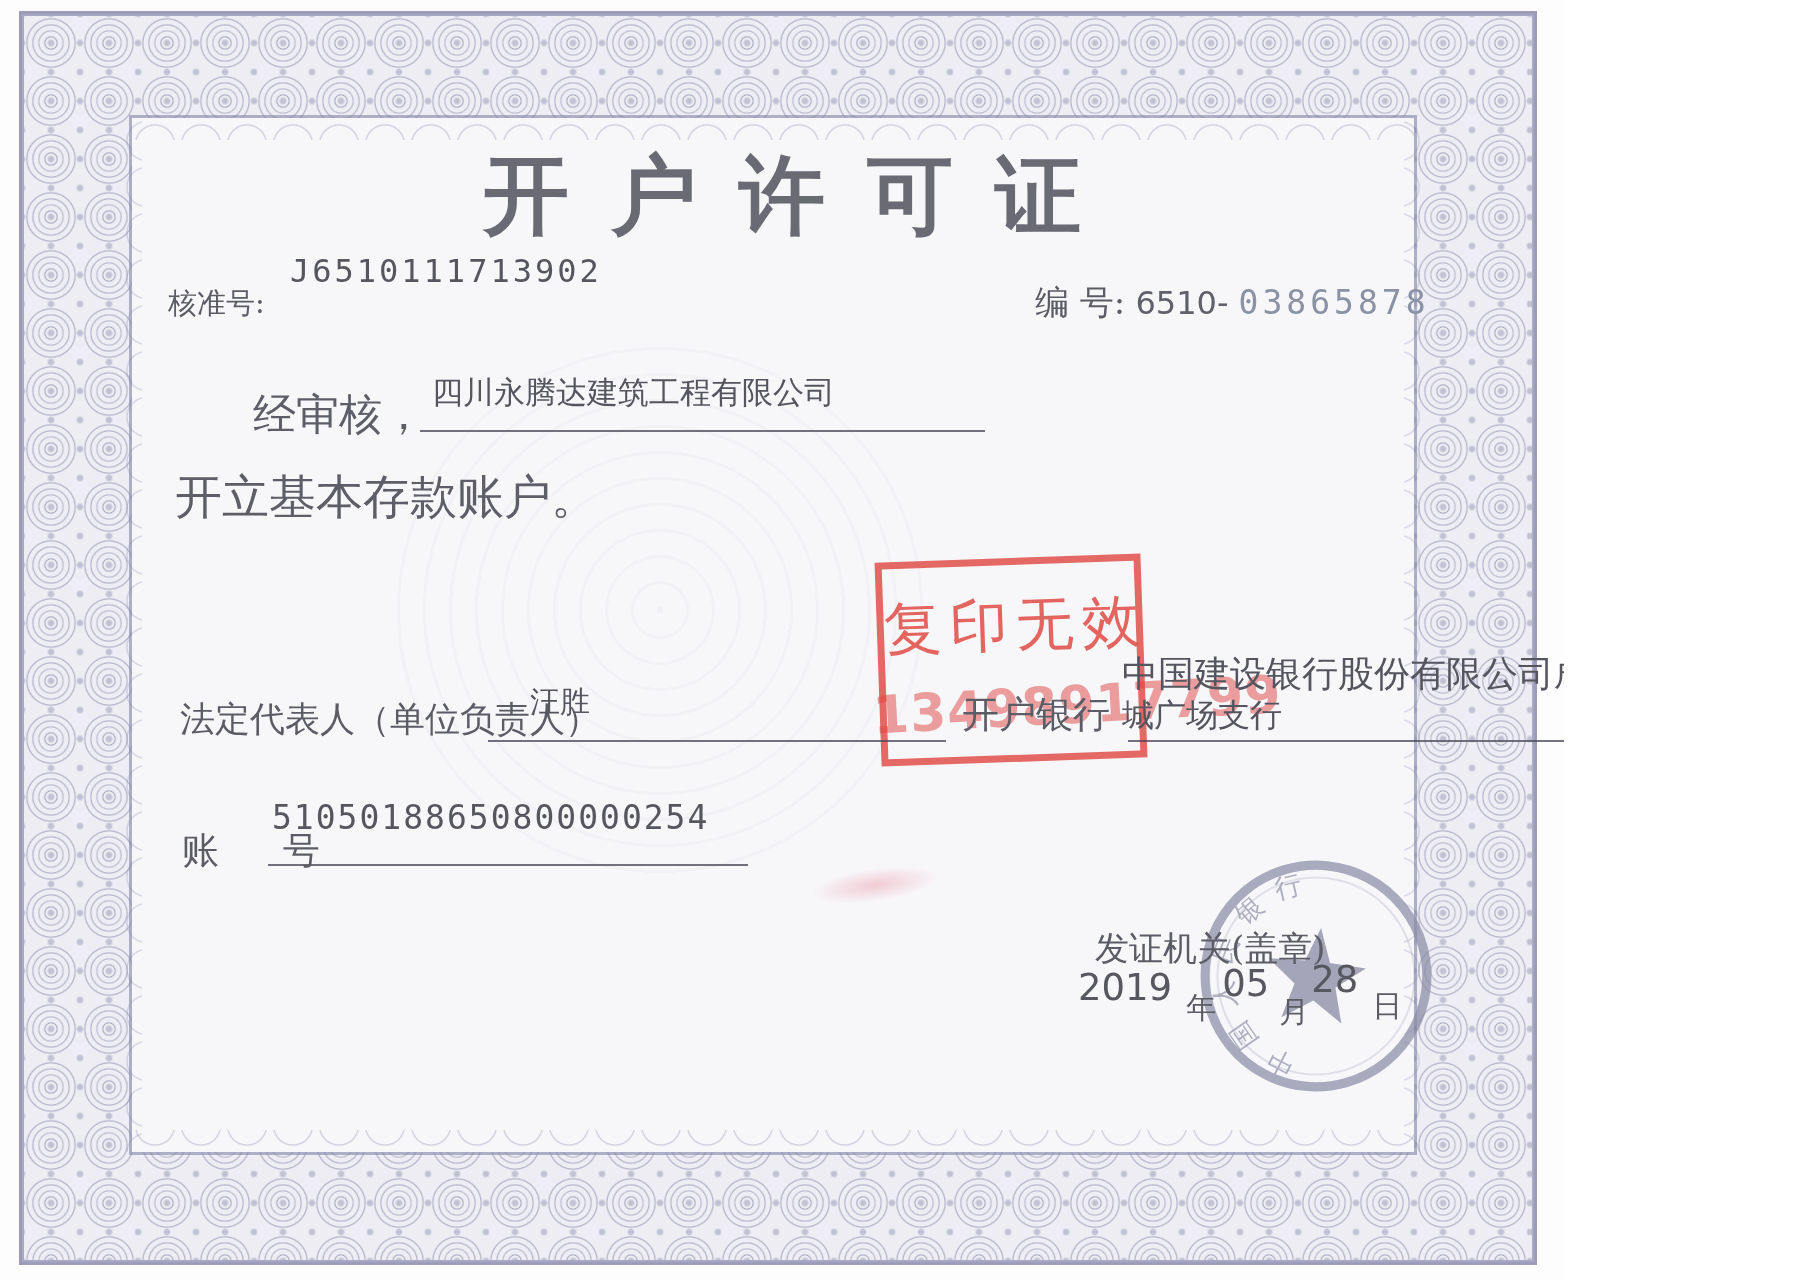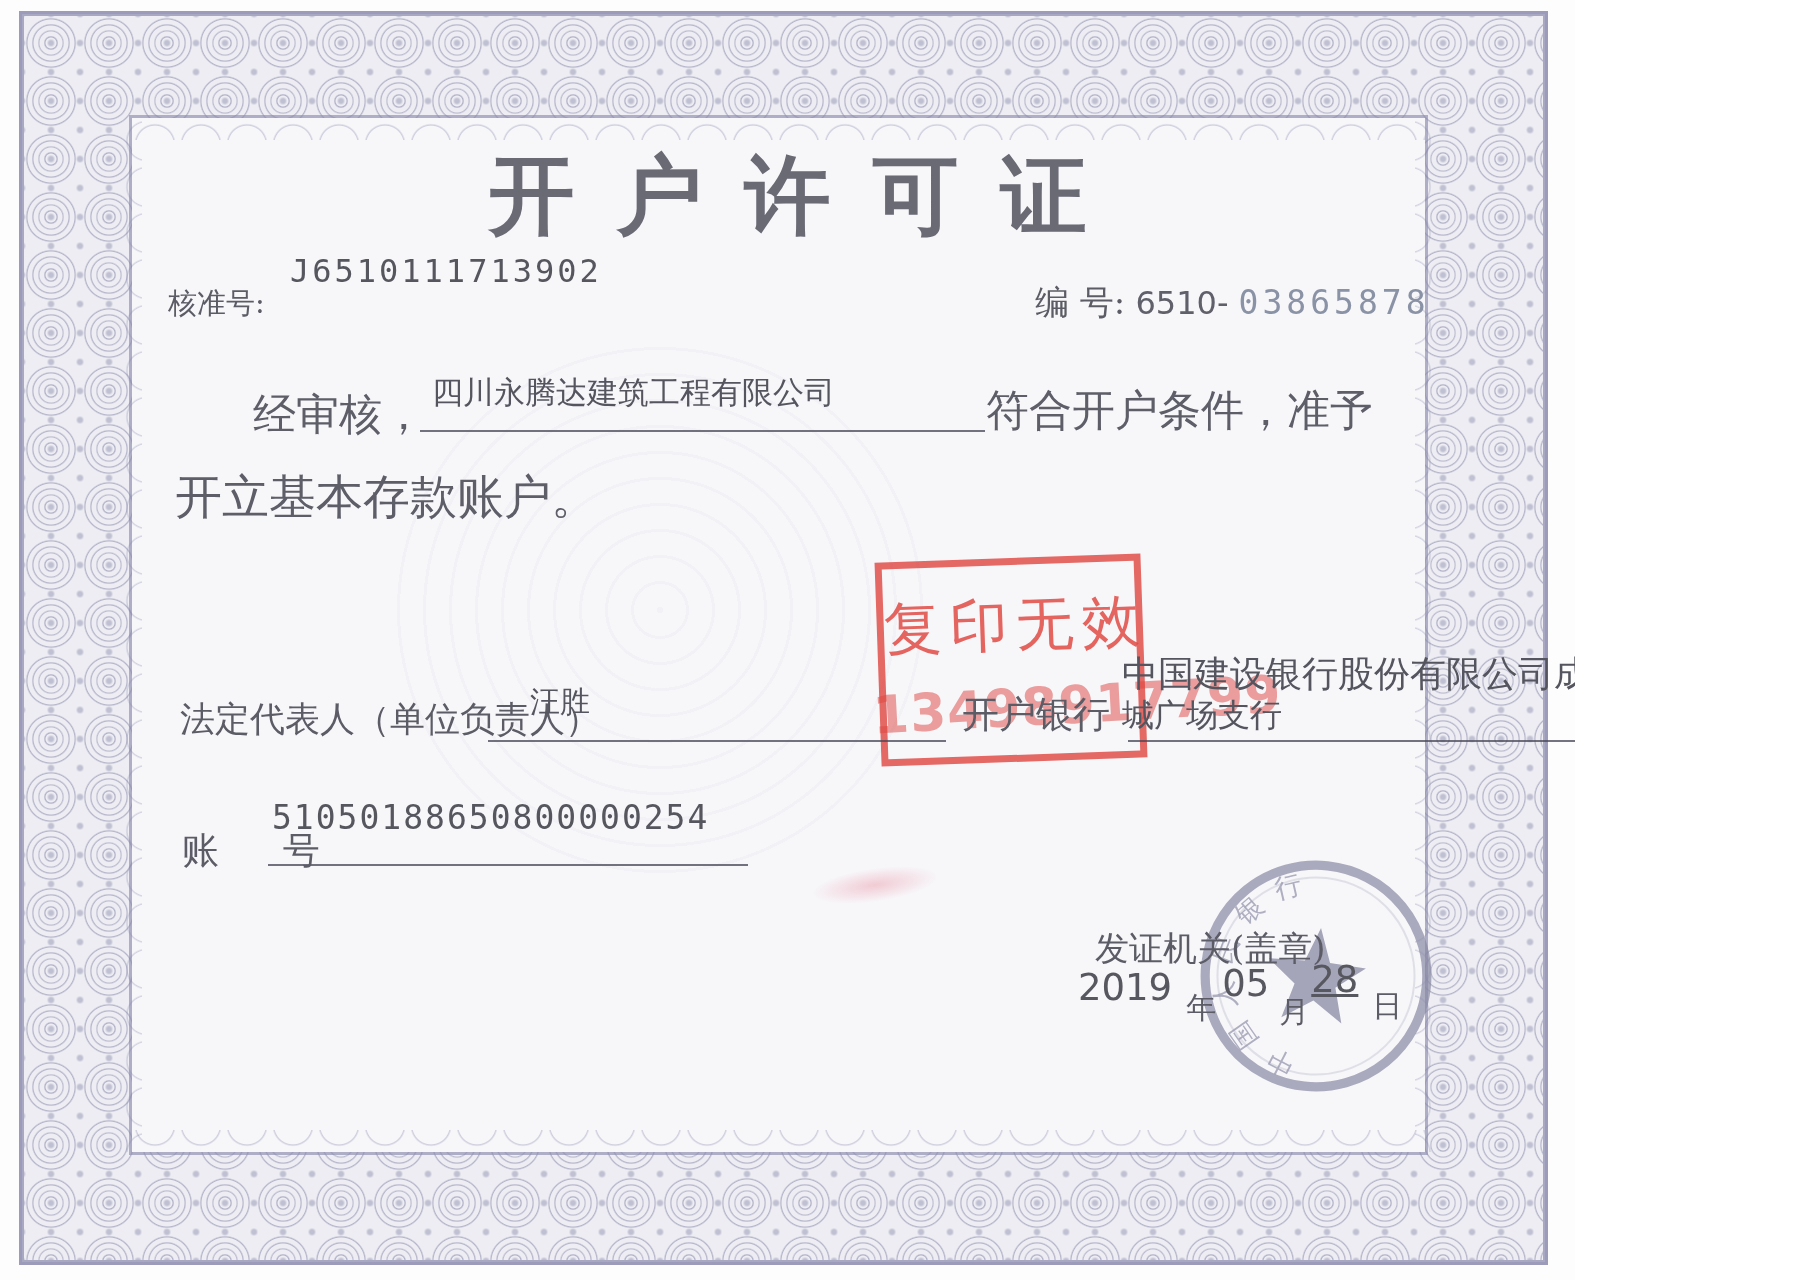--- a/index.html
+++ b/index.html
@@ -1,17 +1,17 @@
 <!DOCTYPE html>
 <html><head>
 <meta charset="utf-8">
 <style>
   html,body{margin:0;padding:0;background:#fff;}
   .page{position:relative;width:1564px;height:1280px;background:#fdfdfe;overflow:hidden;
-        font-family:"DejaVu Serif","Liberation Serif",serif;color:#5c5c66;padding-left:11px;}
+        font-family:"DejaVu Serif","Liberation Serif",serif;color:#5c5c66;}
   
   .frame{position:absolute;left:22px;top:14px;right:30px;bottom:18px;
     background-color:#ededf3;
     background-image:
       radial-gradient(circle, rgba(255,255,255,0) 5px, rgba(125,125,162,.55) 6px, rgba(255,255,255,0) 7.5px,
         rgba(255,255,255,0) 11px, rgba(125,125,162,.42) 12px, rgba(255,255,255,0) 13.5px,
         rgba(255,255,255,0) 17px, rgba(125,125,162,.5) 18px, rgba(255,255,255,0) 19.5px,
         rgba(255,255,255,0) 23px, rgba(125,125,162,.5) 24px, rgba(255,255,255,0) 25.5px),
       radial-gradient(circle, rgba(125,125,162,.4) 2.5px, rgba(255,255,255,0) 4px);
     background-size:58px 58px,29px 29px;
@@ -45,21 +45,21 @@
   .bank1{left:1122px;top:650px;font-size:36px;color:#55555f;z-index:4;}
   .bank2{left:1122px;top:694px;font-size:32px;color:#55555f;z-index:4;text-align:right;}
   .acct-label{left:182px;top:826px;font-size:37px;letter-spacing:26px;}
   .acct-value{left:272px;top:798px;font-size:33px;font-family:"DejaVu Sans Mono","Liberation Mono",monospace;letter-spacing:2px;color:#56565f;}
   .issuer{left:1095px;top:926px;font-size:34px;z-index:4;}
   .dateline{left:1078px;top:960px;font-size:30px;z-index:4;}
   .dateline span{display:inline-block;}
   .d-num{font-family:"DejaVu Sans","Liberation Sans",sans-serif;font-size:37px;color:#57575f;}
   .d-y{position:relative;top:6px;}  .d-c1{position:relative;top:24px;margin:0 6px 0 14px;}
   .d-m{position:relative;top:2px;}  .d-c2{position:relative;top:28px;margin:0 2px 0 10px;}
-  .d-d{position:relative;top:-2px;text-decoration:underline;} .d-c3{position:relative;top:22px;margin:0 0 0 14px;}
+  .d-d{position:relative;top:-2px;} .d-c3{position:relative;top:22px;margin:0 0 0 14px;}
   .line{position:absolute;height:0;border-bottom:2px solid rgba(70,70,85,.75);z-index:2;}
   .u-company{left:420px;top:430px;width:565px;}
   .u-legal{left:488px;top:740px;width:458px;}
   .u-bank{left:1128px;top:740px;width:476px;}
   .u-acct{left:268px;top:864px;width:480px;}
   
   .stamp{position:absolute;left:878px;top:558px;width:252px;height:190px;border:7px solid rgba(222,68,62,.8);
          transform:rotate(-2deg);z-index:1;}
   .stamp-text{position:absolute;left:0;right:0;top:22px;text-align:center;font-size:58px;color:rgba(225,74,68,.85);letter-spacing:8px;white-space:nowrap;}
   .stamp-num{position:absolute;left:-14px;top:112px;font-size:52px;font-weight:bold;color:rgba(222,68,62,.5);
@@ -87,21 +87,20 @@
   <div class="abs approval-label">核准号:</div>
   <div class="abs approval-value">J6510111713902</div>
 
   <div class="abs serial">
     <span>编 号:</span><span class="prefix"> 6510- </span><span class="num">03865878</span>
   </div>
 
   <div class="abs reviewed">经审核，</div>
   <div class="abs company">四川永腾达建筑工程有限公司</div>
   <div class="line u-company"></div>
-  <div class="abs qualify">符合开户条件，准予</div>
   <div class="abs openacct">开立基本存款账户。</div>
 
   <div class="abs legal-label">法定代表人（单位负责人）</div>
   <div class="abs legal-value">汪胜</div>
   <div class="line u-legal"></div>
 
   <div class="stamp">
     <div class="stamp-text">复印无效</div>
     <div class="stamp-num">13498917799</div>
   </div>

